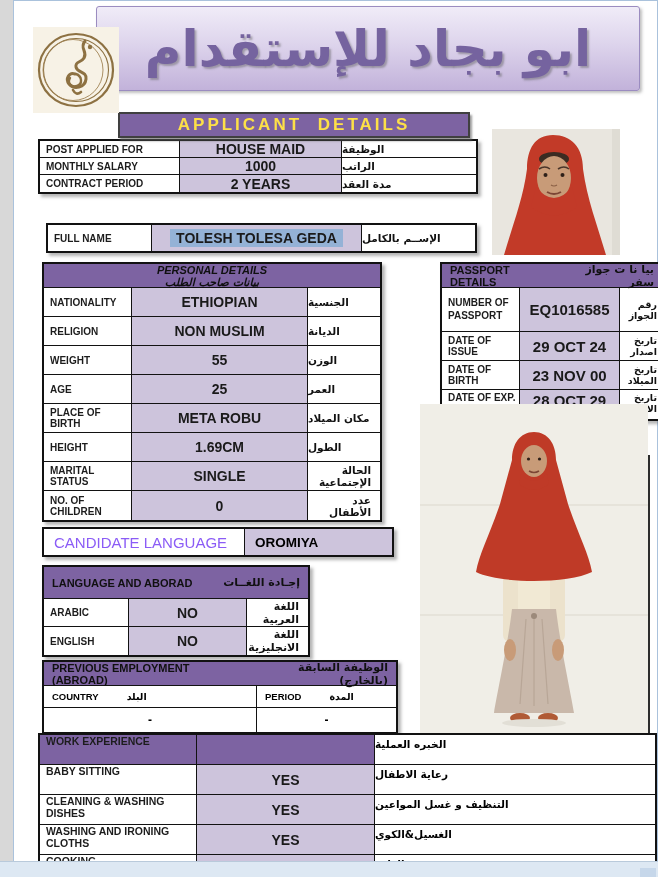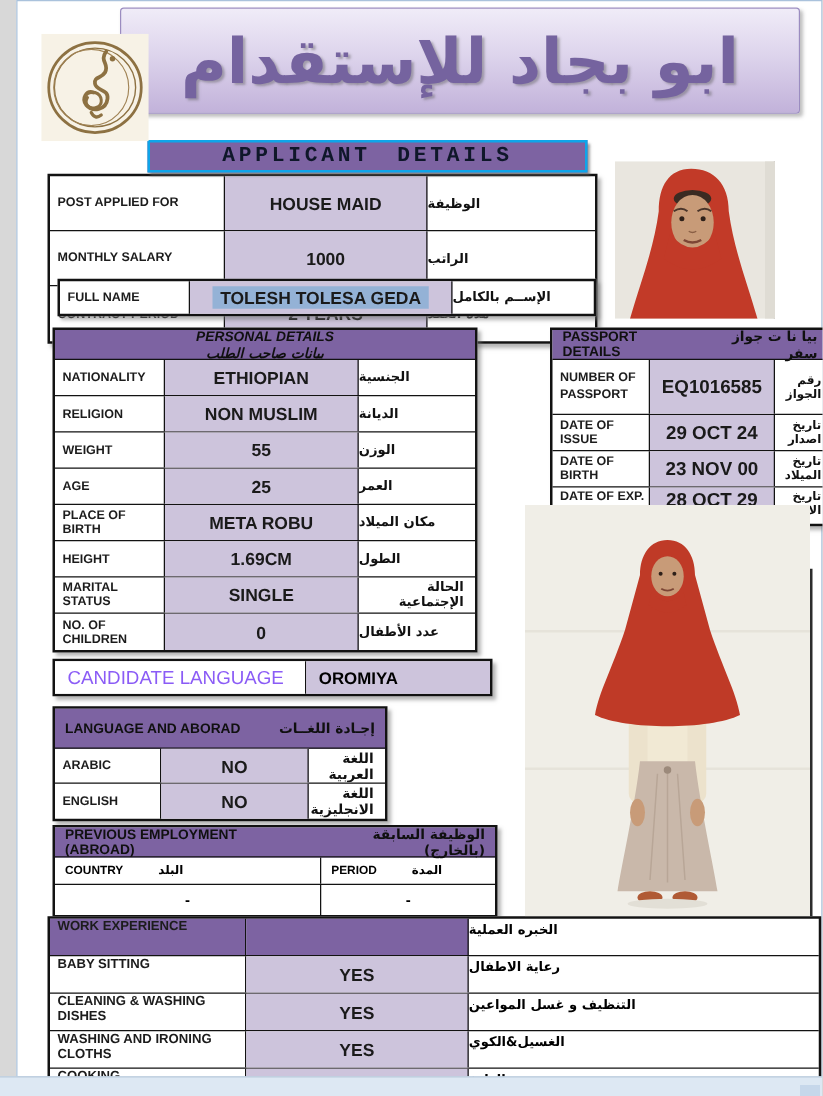--- a/index.html
+++ b/index.html
@@ -15,57 +15,57 @@
   .banner { position:absolute; left:96px; top:6px; width:544px; height:85px; z-index:3;
     background:linear-gradient(#f0ecf8 0%, #ddd4ec 45%, #c2b2da 100%);
     border:1px solid #9b8cc0; border-radius:3px; box-shadow:2px 2px 3px rgba(130,130,130,.5);
     display:flex; align-items:center; justify-content:center; }
   .banner-text { font-family:"DejaVu Sans", sans-serif; font-size:50px; font-weight:bold; color:#75639f;
     text-shadow:2px 2px 2px rgba(90,90,90,.45); direction:rtl; white-space:nowrap; }
   .logo { position:absolute; left:33px; top:27px; width:86px; height:86px; z-index:4; }
 
   
   .app-title { position:absolute; left:118px; top:112px; width:352px; height:26px; z-index:3;
-    background:#7d63a2; border:2px solid #0ea5e9; box-shadow:2px 3px 2px rgba(90,90,90,.6);
+    background:#7d63a2; border:2px solid #404040; box-shadow:2px 3px 2px rgba(90,90,90,.6);
     display:flex; align-items:center; justify-content:center;
-    font-family:Liberation Mono, monospace; font-weight:bold; font-size:17px; letter-spacing:3px; word-spacing:8px; color:#0f172a; }
+    font-family:Liberation Sans, sans-serif; font-weight:bold; font-size:17px; letter-spacing:3px; word-spacing:8px; color:#fde047; }
 
   
   .tbl { position:absolute; background:#fff; border:2px solid #121212; box-shadow:3px 3px 3px rgba(110,110,110,.5); z-index:2; }
   .row { display:flex; border-bottom:1px solid #121212; }
   .rows > .row:last-of-type { border-bottom:none; }
   .cell { display:flex; align-items:center; overflow:hidden; }
   .cell.b { border-right:1px solid #121212; }
   .lab { font-size:10px; font-weight:bold; color:#1c1c1c; padding-left:6px; }
   .val { justify-content:center; background:#cdc4dc; font-size:14px; font-weight:bold; color:#1a1a1a; }
   .arc { justify-content:flex-end; padding-right:9px; font-size:10.5px; font-weight:bold; color:#111; }
   .hdr { display:flex; align-items:center; justify-content:space-between; background:#7d63a2; border-bottom:1px solid #121212;
     font-size:11px; font-weight:bold; color:#101010; padding:0 8px; }
 
   
   .app-table { left:38px; top:139px; width:440px; }
-  .app-table .row { height:44px; }
+  .app-table .row { height:17px; }
   .app-table .c1 { width:140px; }
   .app-table .c2 { width:162px; }
   .app-table .c3 { flex:1; }
 
   
   .fn-row { left:46px; top:223px; width:431px; height:30px; display:flex; }
   .fn-row .cell { height:100%; }
   .fn-row .c1 { width:104px; }
   .fn-row .c2 { width:210px; }
   .fn-row .c3 { flex:1; }
   .hl { background:#94b2d6; padding:1px 6px; }
 
   
   .pd-table { left:42px; top:262px; width:340px; }
   .pd-table .hdr { height:24px; font-style:italic;flex-direction:column; }
   .pd-table .row { height:29px; }
   .pd-table .c1 { width:88px; }
-  .pd-table .c2 { width:155px; }
+  .pd-table .c2 { width:176px; }
   .pd-table .c3 { flex:1; }
 
   
   .pp-table { left:440px; top:262px; width:224px; }
   .pp-table .hdr { height:24px; }
   .pp-table .row { height:29px; }
   .pp-table .rows > div:nth-of-type(1) { height:44px; }
   .pp-table .rows > div:nth-of-type(1) .lab { line-height:1.25; }
   .pp-table .rows > div:last-of-type .cell { align-items:flex-start; padding-top:2px; }
   .pp-table .c1 { width:78px; }

